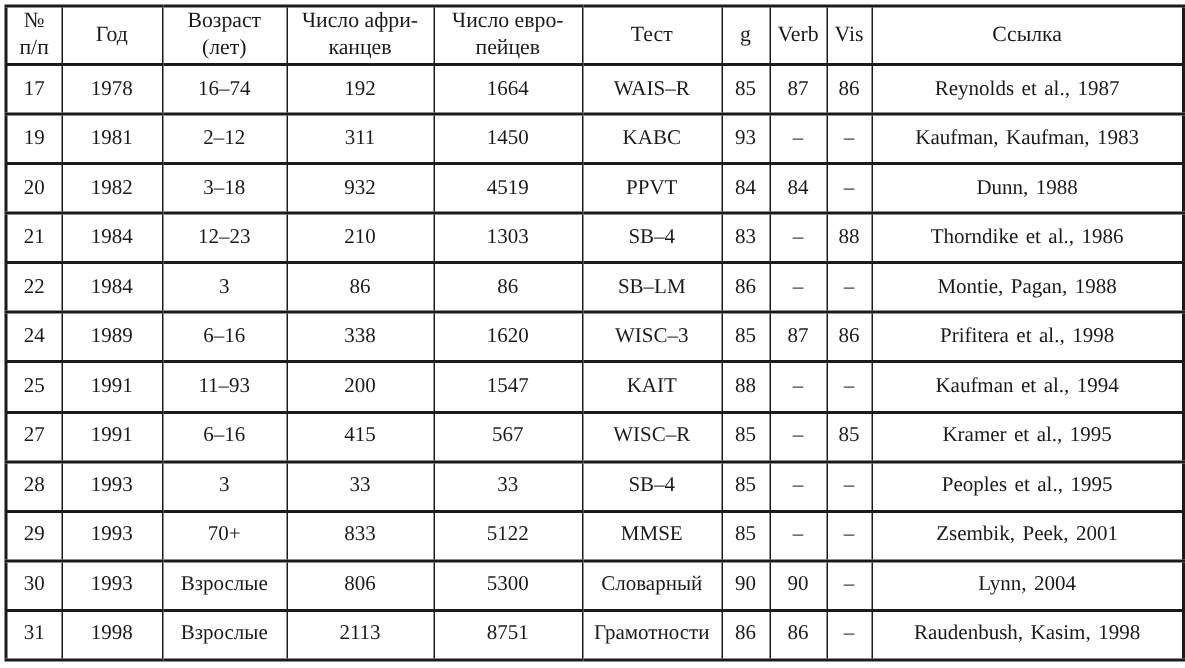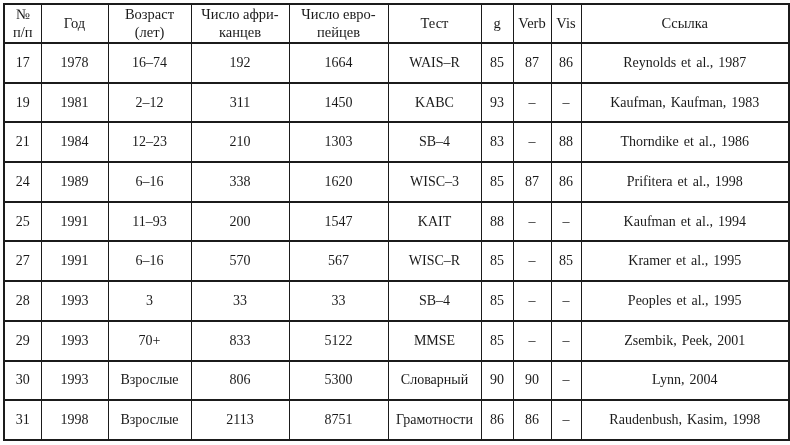--- a/index.html
+++ b/index.html
@@ -108,32 +108,56 @@
           <td>2–12</td>
           <td>311</td>
           <td>1450</td>
           <td>KABC</td>
           <td>93</td>
           <td>–</td>
           <td>–</td>
           <td>Kaufman, Kaufman, 1983</td>
         </tr>
         <tr>
+          <td>20</td>
+          <td>1982</td>
+          <td>3–18</td>
+          <td>932</td>
+          <td>4519</td>
+          <td>PPVT</td>
+          <td>84</td>
+          <td>84</td>
+          <td>–</td>
+          <td>Dunn, 1988</td>
+        </tr>
+        <tr>
           <td>21</td>
           <td>1984</td>
           <td>12–23</td>
           <td>210</td>
           <td>1303</td>
           <td>SB–4</td>
           <td>83</td>
           <td>–</td>
           <td>88</td>
           <td>Thorndike et al., 1986</td>
         </tr>
         <tr>
+          <td>22</td>
+          <td>1984</td>
+          <td>3</td>
+          <td>86</td>
+          <td>86</td>
+          <td>SB–LM</td>
+          <td>86</td>
+          <td>–</td>
+          <td>–</td>
+          <td>Montie, Pagan, 1988</td>
+        </tr>
+        <tr>
           <td>24</td>
           <td>1989</td>
           <td>6–16</td>
           <td>338</td>
           <td>1620</td>
           <td>WISC–3</td>
           <td>85</td>
           <td>87</td>
           <td>86</td>
           <td>Prifitera et al., 1998</td>
@@ -147,21 +171,21 @@
           <td>KAIT</td>
           <td>88</td>
           <td>–</td>
           <td>–</td>
           <td>Kaufman et al., 1994</td>
         </tr>
         <tr>
           <td>27</td>
           <td>1991</td>
           <td>6–16</td>
-          <td>570</td>
+          <td>415</td>
           <td>567</td>
           <td>WISC–R</td>
           <td>85</td>
           <td>–</td>
           <td>85</td>
           <td>Kramer et al., 1995</td>
         </tr>
         <tr>
           <td>28</td>
           <td>1993</td>

